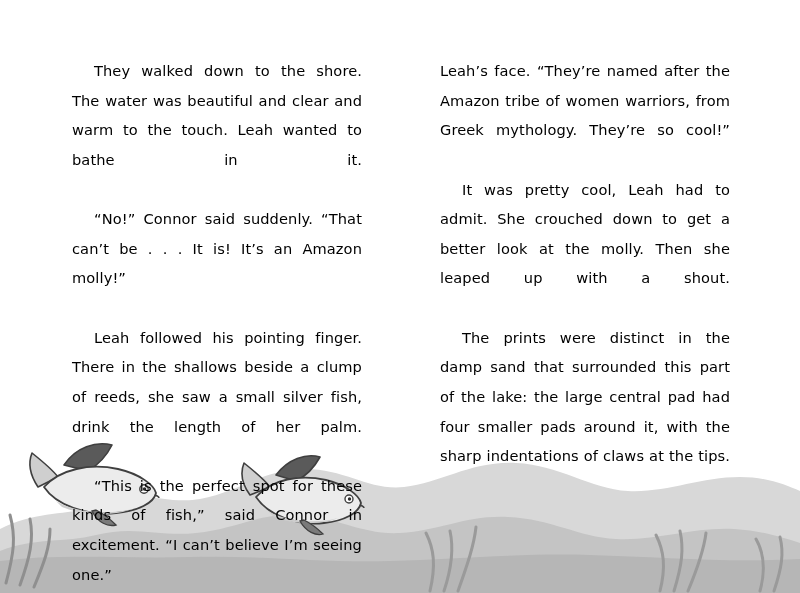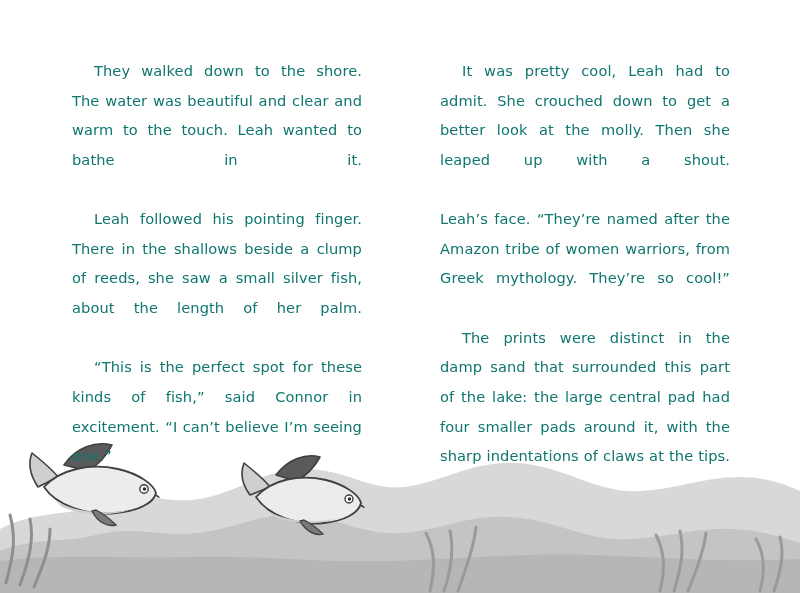--- a/index.html
+++ b/index.html
@@ -45,21 +45,21 @@
     top: 0;
     width: 290px;
   }
   #col-left { left: 72px; }
   #col-right { left: 440px; }
 
   .para {
     margin: 0 0 0 0;
     font-size: 14.6px;
     line-height: 2.03;
-    color: #0f766e;
+    color: #000000;
     text-align: justify;
     text-justify: inter-word;
     letter-spacing: 0.1px;
   }
   .para.indent { text-indent: 22px; }
   
   .para::after {
     content: "";
     display: inline-block;
     width: 100%;
@@ -129,26 +129,27 @@
         <circle cx="111.5" cy="48" r="1.7" fill="#2e2e2e"></circle>
         <path d="M122,54 C125,55 126,56 126,57" stroke="#3f3f3f" stroke-width="1.4" fill="none"></path>
       </g>
     </svg>
   </div>
 
   <div id="columns">
 
     <div class="column" id="col-left">
       <p class="para indent">They walked down to the shore. The water was beautiful and clear and warm to the touch. Leah wanted to bathe in it.</p>
-      <p class="para indent">Leah followed his pointing finger. There in the shallows beside a clump of reeds, she saw a small silver fish, about the length of her palm.</p>
+      <p class="para indent">“No!” Connor said suddenly. “That can’t be . . . It is! It’s an Amazon molly!”</p>
+      <p class="para indent">Leah followed his pointing finger. There in the shallows beside a clump of reeds, she saw a small silver fish, drink the length of her palm.</p>
       <p class="para indent">“This is the perfect spot for these kinds of fish,” said Connor in excitement. “I can’t believe I’m seeing one.”</p>
 
     </div>
 
     <div class="column" id="col-right">
+      <p class="para">Leah’s face. “They’re named after the Amazon tribe of women warriors, from Greek mythology. They’re so cool!”</p>
       <p class="para indent">It was pretty cool, Leah had to admit. She crouched down to get a better look at the molly. Then she leaped up with a shout.</p>
-      <p class="para">Leah’s face. “They’re named after the Amazon tribe of women warriors, from Greek mythology. They’re so cool!”</p>
       <p class="para indent">The prints were distinct in the damp sand that surrounded this part of the lake: the large central pad had four smaller pads around it, with the sharp indentations of claws at the tips.</p>
 
     </div>
 
   </div>
 </div>
 
 </body></html>

